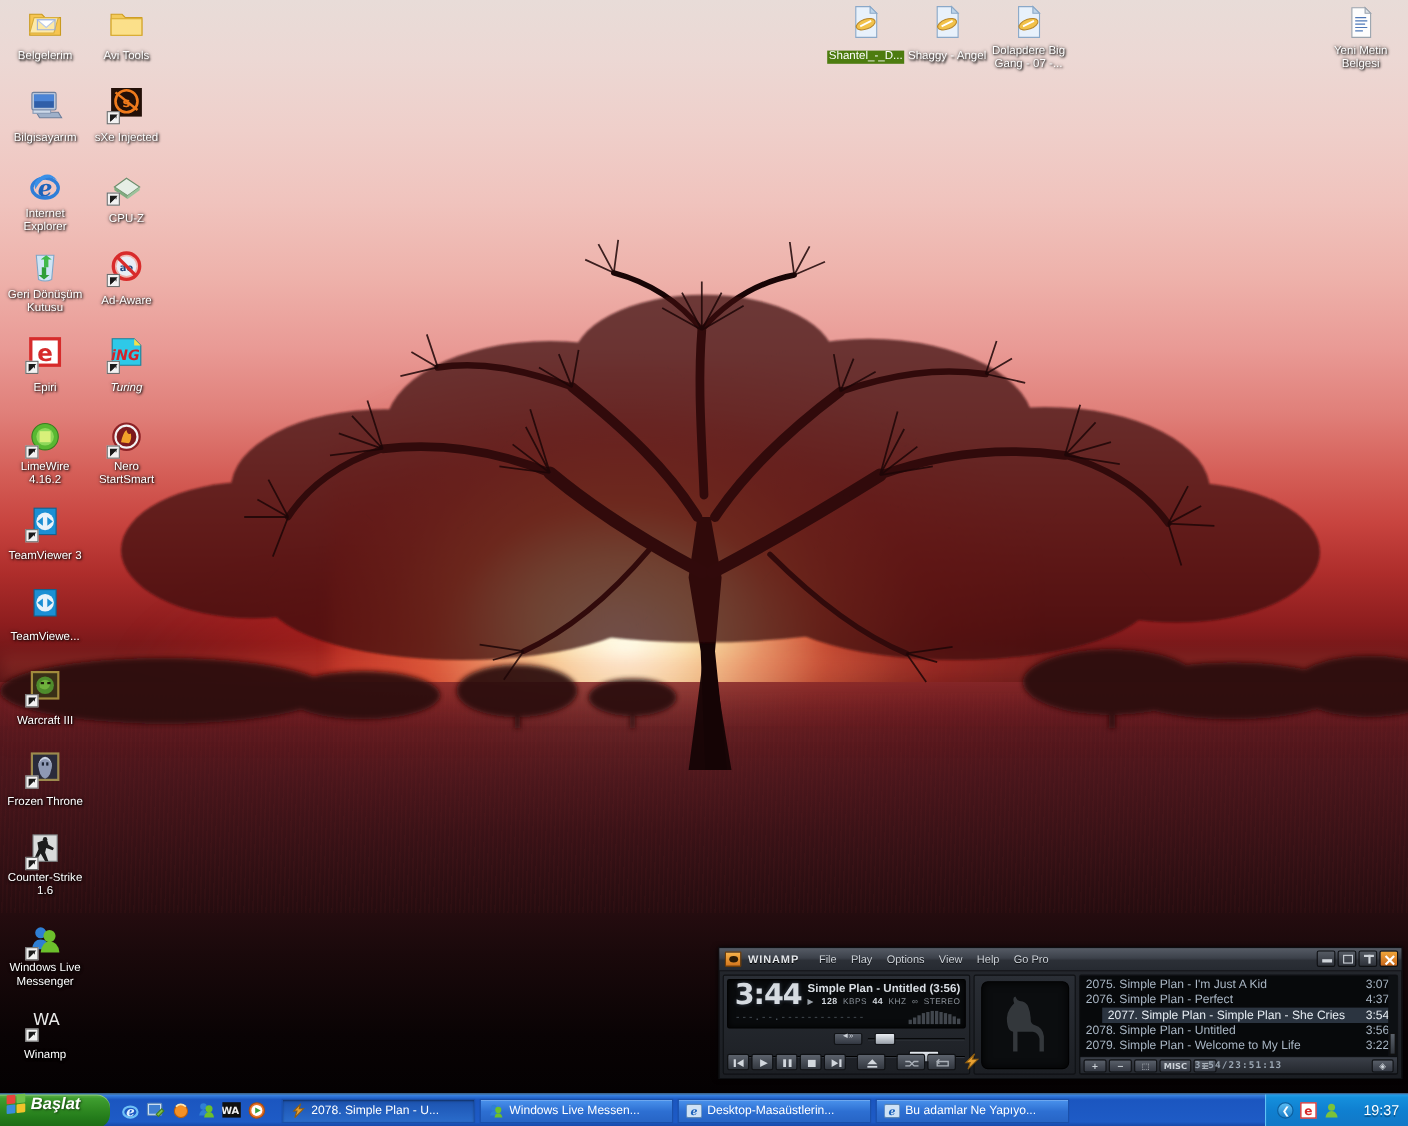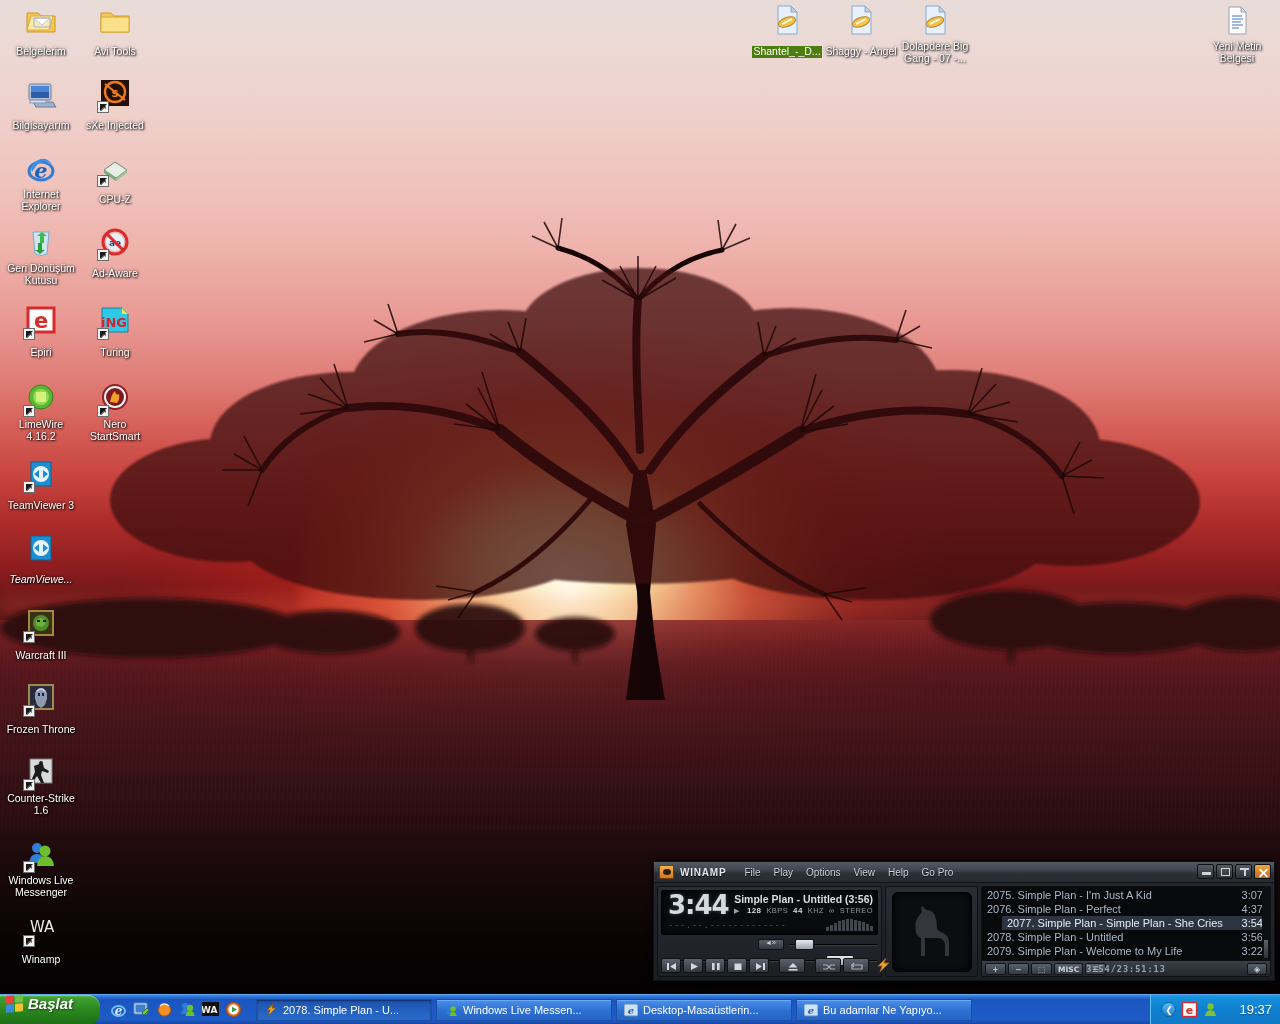--- a/index.html
+++ b/index.html
@@ -532,21 +532,21 @@
         <rect x="4" y="3" width="26" height="24" fill="#fff" stroke="#d62b2b" stroke-width="3"></rect>
         <text x="17" y="23" font-size="21" fill="#d62b2b" text-anchor="middle" font-family="DejaVu Sans, sans-serif" font-weight="bold">e</text>
       </svg>
       <span class="shortcut-arrow">
           <span class="sa">↗</span>
         </span>
     </span>
     <span class="cap">Epiri</span>
   </div>
 
-  <div class="dicon" style="left:78px;top:305px;">
+  <div class="dicon" style="left:78px;top:305px;font-style:italic;">
     <span class="glyph">
       <svg width="34" height="34" viewBox="0 0 34 34">
         <path d="M4 3 h20 l6 6 v18 H4 Z" fill="#2ec9e8" stroke="#1a7f96"></path>
         <path d="M24 3 l6 6 h-6 z" fill="#f5e14a"></path>
         <text x="16" y="22" font-size="13" fill="#d4232a" text-anchor="middle" font-family="DejaVu Sans, sans-serif" font-weight="bold">iNG</text>
       </svg>
       <span class="shortcut-arrow">
           <span class="sa">↗</span>
         </span>
     </span>
@@ -588,21 +588,21 @@
         <circle cx="17" cy="16" r="8" fill="#e8f2fa"></circle>
         <path d="M10 16 l5 -4 v8 z M24 16 l-5 -4 v8 z" fill="#1b8fd4"></path>
       </svg>
       <span class="shortcut-arrow">
           <span class="sa">↗</span>
         </span>
     </span>
     <span class="cap">TeamViewer 3</span>
   </div>
 
-  <div class="dicon" style="left:4px;top:532px;font-style:italic;">
+  <div class="dicon" style="left:4px;top:532px;">
     <span class="glyph">
       <svg width="34" height="34" viewBox="0 0 34 34">
         <rect x="7" y="4" width="20" height="24" fill="#1b8fd4" stroke="#11628f"></rect>
         <circle cx="17" cy="16" r="8" fill="#e8f2fa"></circle>
         <path d="M10 16 l5 -4 v8 z M24 16 l-5 -4 v8 z" fill="#1b8fd4"></path>
       </svg>
     </span>
     <span class="cap">TeamViewe...</span>
   </div>
 

